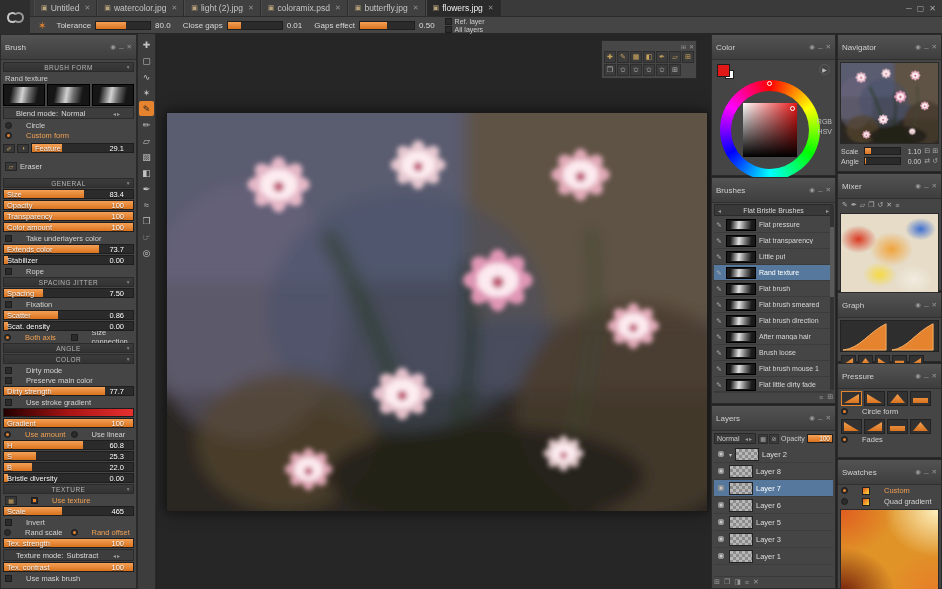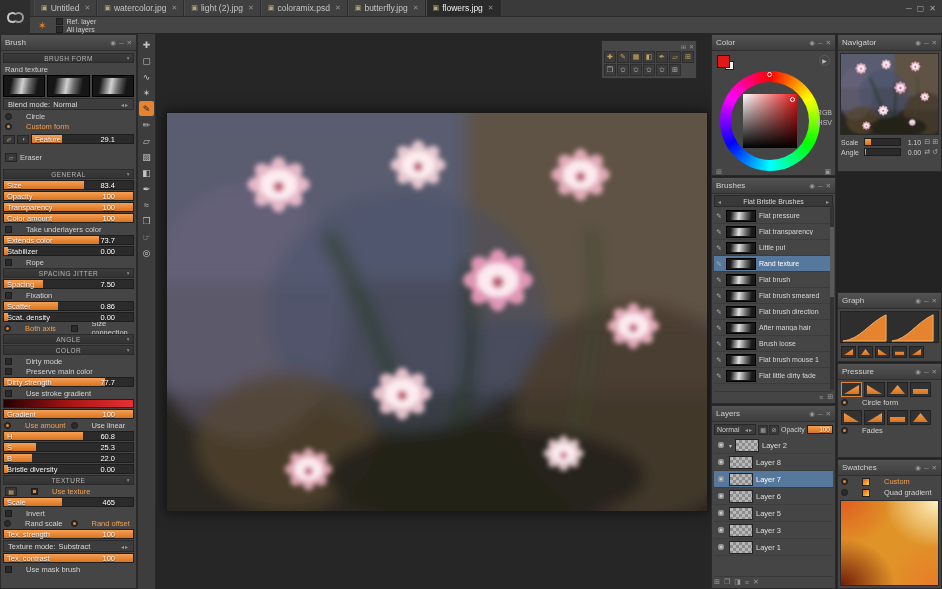--- a/index.html
+++ b/index.html
@@ -26,40 +26,40 @@
 .optbar .fill,.bslider .fill,.navbar .fill,.lopac .fill{position:absolute;top:0;left:0;bottom:0;background:linear-gradient(#f4a055,#d9731f)}
 .oval{font-size:8px;color:#ddd}
 .optchecks{display:flex;flex-direction:column;gap:1px;justify-content:center}
 .optcheck{display:flex;align-items:center;gap:3px;font-size:7px;color:#ccc}
 .cb{width:7px;height:7px;background:#2b2b2b;border:1px solid #1d1d1d;display:inline-block;position:relative;flex:none}
 .cb.round{border-radius:50%}
 .cb.on::after{content:"";position:absolute;inset:1px;background:#e5832e}
 .cb.round.on::after{border-radius:50%}
 
 .panel{position:absolute;background:#454545;border:1px solid #2a2a2a}
-.ptitle{height:16px;background:linear-gradient(#535353,#3e3e3e);display:flex;align-items:center;padding:0 4px;font-size:8px;color:#d0d0d0;border-bottom:1px solid #303030}
+.ptitle{height:25px;background:linear-gradient(#535353,#3e3e3e);display:flex;align-items:center;padding:0 4px;font-size:8px;color:#d0d0d0;border-bottom:1px solid #303030}
 .ptools{margin-left:auto;display:flex;gap:3px;color:#9a9a9a;font-size:6.5px;align-items:center}
 
 .brushpanel{left:0;top:34px;width:137px;height:555px}
 .pbody{position:relative;overflow:hidden;height:calc(100% - 13px);padding:1px 2px}
 .bheader{height:10px;margin:1px 0;background:linear-gradient(#3b3b3b,#333);border:1px solid #2b2b2b;display:flex;align-items:center;justify-content:center;font-size:6.5px;letter-spacing:.5px;color:#b5b5b5;position:relative}
 .bheader .harr{position:absolute;right:3px;color:#888;font-size:5.5px}
 .bslidrow{display:flex;gap:2px;align-items:center;margin:3px 0}
 .bslidrow .bslider{flex:1;margin:0}
 .bslider{height:10px;margin:1px 0;background:#2b2b2b;border:1px solid #1e1e1e;position:relative;font-size:7.5px}
 .bslider .lab{position:absolute;left:3px;top:0;line-height:9px;color:#f4f4f4;text-shadow:0 1px 1px rgba(0,0,0,.55);white-space:nowrap;z-index:1}
-.bslider .val{position:absolute;right:18px;top:0;line-height:9px;color:#fff;text-shadow:0 1px 1px rgba(0,0,0,.55);z-index:1}
+.bslider .val{position:absolute;right:9px;top:0;line-height:9px;color:#fff;text-shadow:0 1px 1px rgba(0,0,0,.55);z-index:1}
 .brow{height:10px;display:flex;align-items:center;gap:14px;font-size:7.5px;color:#d2d2d2;padding:0 2px}
 .onlab{color:#f0a052}
 .bpair{display:flex;gap:2px}
 .bpair .brow{flex:1;padding:0 1px}
 .bthumbs{height:22px;margin:1px 0;display:flex;gap:2px}
 .bthumb-cell{flex:1;background:#161616;border:1px solid #000;position:relative;overflow:hidden}
 .bthumb-cell::after{content:"";position:absolute;inset:2px;background:linear-gradient(100deg,rgba(255,255,255,0) 15%,rgba(230,230,230,.9) 45%,rgba(150,150,150,.7) 62%,rgba(255,255,255,0) 85%)}
-.bdrop{height:12px;margin:1px 0;display:flex;align-items:center;font-size:7.5px;color:#d8d8d8;background:#3d3d3d;border:1px solid #2b2b2b;padding:0 4px;gap:3px}
+.bdrop{height:12px;margin:1px 0;display:flex;align-items:center;font-size:7.5px;color:#d8d8d8;background:#3d3d3d;border:1px solid #2b2b2b;padding:0 12px;gap:3px}
 .bdrop .darr,.ldrop .darr{margin-left:auto;color:#999;font-size:6px;letter-spacing:1px}
 .bgradbar{height:9px;margin:1px 0;border:1px solid #1d1d1d;background:linear-gradient(90deg,#230000,#a81414,#e83030)}
 .blabel{height:10px;display:flex;align-items:center;font-size:7.5px;color:#cfcfcf;padding:0 2px}
 .btool{height:21px;display:flex;align-items:center;gap:3px;font-size:7.5px;color:#d2d2d2;padding:0 2px}
 .iconbox{width:12px;height:9px;background:#383838;border:1px solid #262626;display:flex;align-items:center;justify-content:center;font-size:6px;color:#c9a35c;flex:none}
 
 .toolstrip{position:absolute;left:137px;top:34px;width:19px;height:555px;background:#3d3d3d;border-left:1px solid #2a2a2a;border-right:1px solid #2a2a2a;display:flex;flex-direction:column;align-items:center;padding-top:3px;gap:1px}
 .tool{width:15px;height:15px;display:flex;align-items:center;justify-content:center;font-size:9px;color:#c2c2c2;border-radius:2px}
 .tool.active{background:#e5832e;color:#222}
 
@@ -186,20 +186,43 @@
       </div>
     <div class="wctrl">
         <span>─</span>
         <span>▢</span>
         <span>✕</span>
       </div>
   </div>
 
   <div class="optionsbar">
     <span class="opt-tool">✶</span>
+    <div style="display:flex;gap:12px">
+        <div class="optslider">
+          <span class="olab">Tolerance</span>
+          <div class="optbar">
+            <div class="fill" style="width: 55%;"></div>
+          </div>
+          <span class="oval">80.0</span>
+        </div>
+        <div class="optslider">
+          <span class="olab">Close gaps</span>
+          <div class="optbar">
+            <div class="fill" style="width: 25%;"></div>
+          </div>
+          <span class="oval">0.01</span>
+        </div>
+        <div class="optslider">
+          <span class="olab">Gaps effect</span>
+          <div class="optbar">
+            <div class="fill" style="width: 50%;"></div>
+          </div>
+          <span class="oval">0.50</span>
+        </div>
+      </div>
     <div class="optchecks">
         <div class="optcheck">
           <span class="cb"></span>
           <span>Ref. layer</span>
         </div>
         <div class="optcheck">
           <span class="cb"></span>
           <span>All layers</span>
         </div>
       </div>
@@ -895,20 +918,40 @@
           <span class="fill" style="width: 4%;"></span>
         </span>
       <span class="nval">0.00</span>
       <span class="navicons">
           <span>⇄</span>
           <span>↺</span>
         </span>
     </div>
   </div>
 
+  <div class="panel mixerpanel">
+    <div class="ptitle">
+      <span>Mixer</span>
+      <span class="ptools">
+          <span>◉</span>
+          <span>─</span>
+          <span>✕</span>
+        </span>
+    </div>
+    <div class="mixtools">
+        <span>✎</span>
+        <span>✒</span>
+        <span>▱</span>
+        <span>❐</span>
+        <span>↺</span>
+        <span>✕</span>
+        <span>≡</span>
+      </div>
+    <div class="mixarea"></div>
+  </div>
 
   <div class="panel graphpanel">
     <div class="ptitle">
       <span>Graph</span>
       <span class="ptools">
           <span>◉</span>
           <span>─</span>
           <span>✕</span>
         </span>
     </div>

